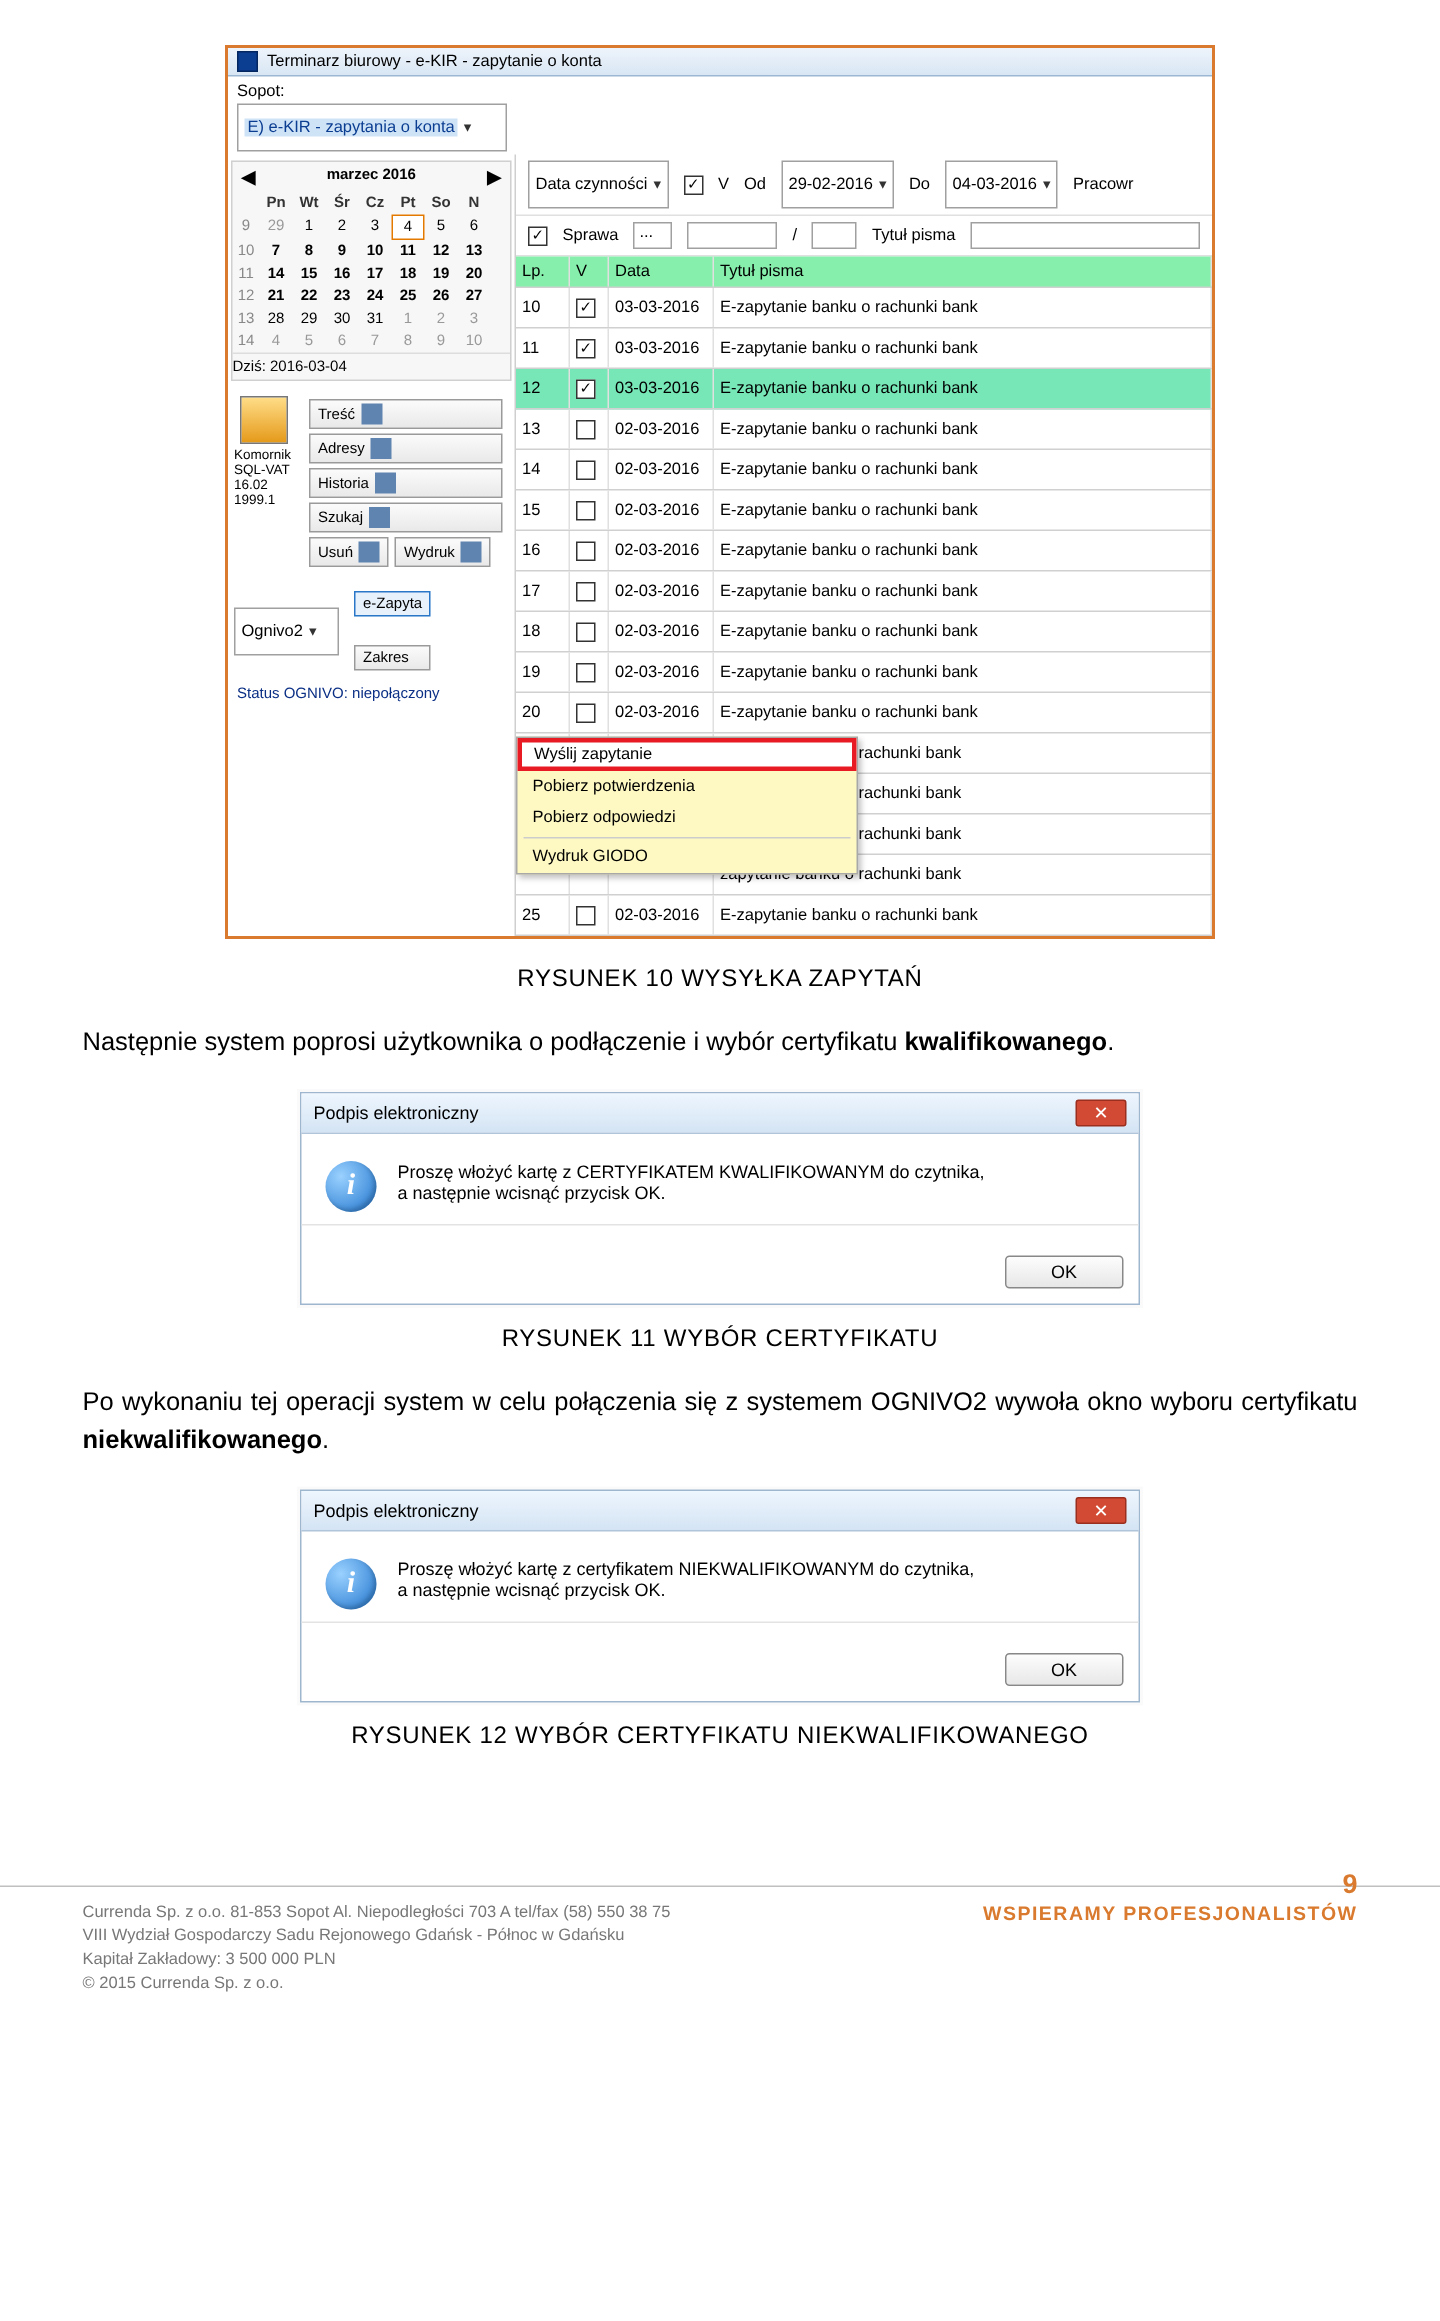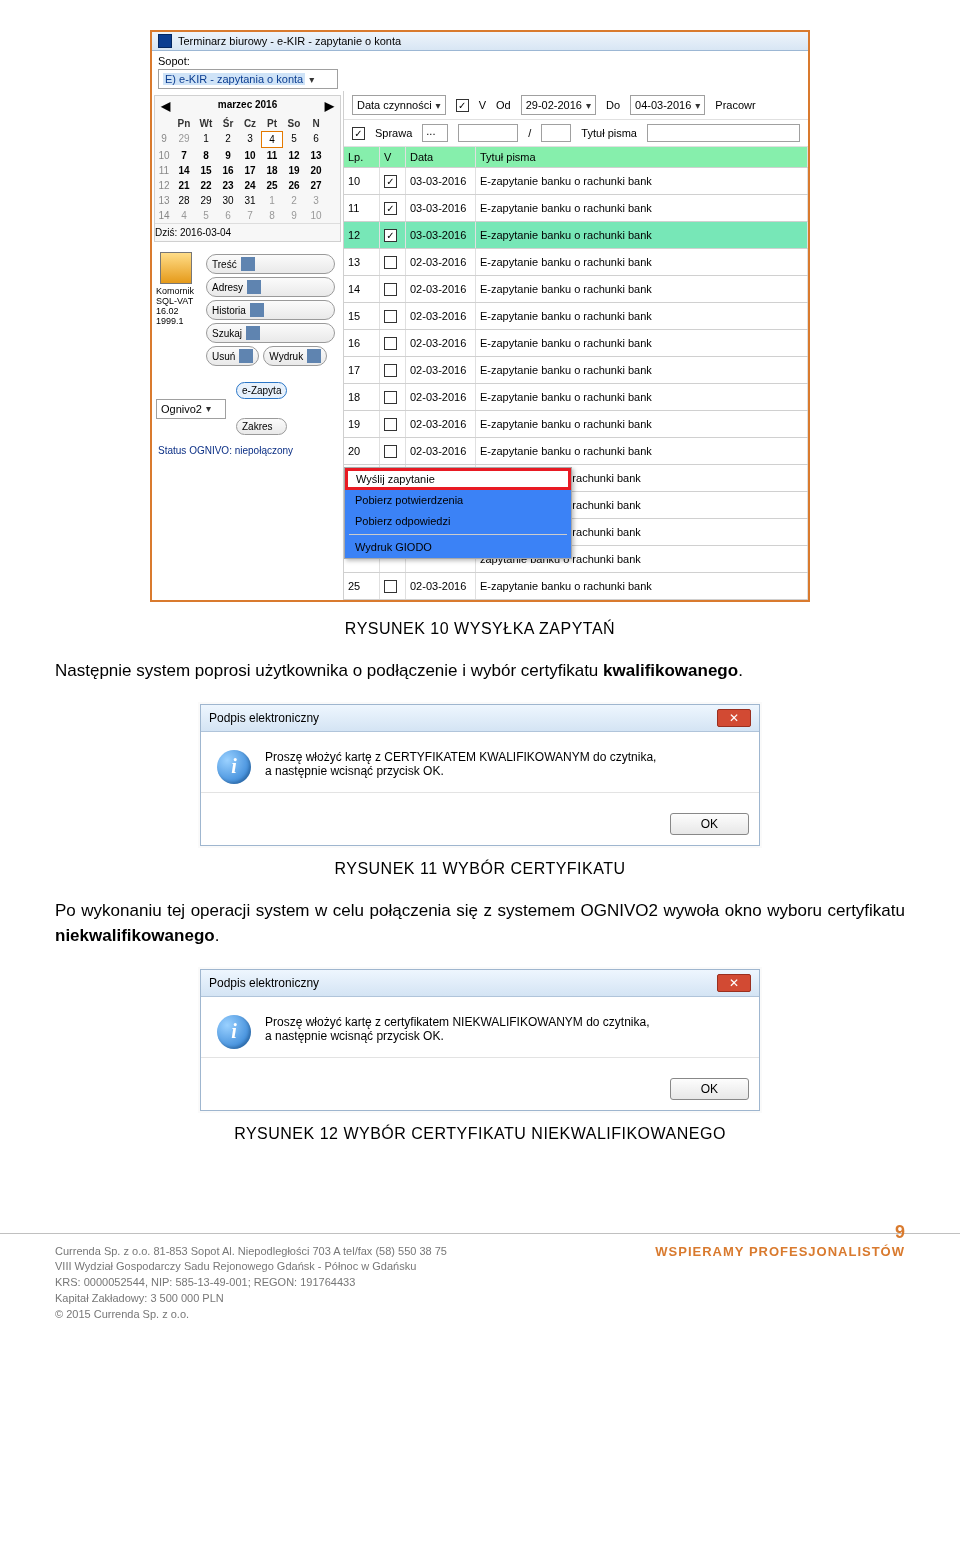--- a/index.html
+++ b/index.html
@@ -29,21 +29,21 @@
   }
   .titlebar .ticon {
     width: 14px; height: 14px; background:#0b3d91; margin-right:6px;
     display:inline-block; border:1px solid #052760;
   }
   .wykaz-row {
     padding: 4px 6px 2px 6px; display:flex; align-items:center; gap:6px;
   }
   .wykaz-row label { font-size:11px; }
   .combo {
-    border:1px solid #a0a0a0; background:#fff; height:20px;
+    border:1px solid #a0a0a0; background:#fff; height:32px;
     display:inline-flex; align-items:center; padding:0 4px;
     font-size:11px; position:relative;
   }
   .combo::after {
     content:"▾"; margin-left:4px; font-size:10px; color:#333;
   }
   .combo .sel { color:#0b3d91; background:#cfe3f7; padding:0 2px; }
   .main-cols { display:flex; }
   .leftcol { width: 192px; border-right:1px solid #cfcfcf; }
   .rightcol { flex:1; }
@@ -72,21 +72,21 @@
   
   .side-icons { display:flex; align-items:flex-start; padding:6px 4px; gap:6px; }
   .appicon {
     width:40px; text-align:left; font-size:9px;
   }
   .appicon .img { width:32px; height:32px; margin:0 auto 2px; border:1px solid #777; background:linear-gradient(#ffdd88,#e59a1a); }
   .side-btns { display:flex; flex-direction:column; gap:3px; padding:2px 4px 6px 4px; }
   .side-btns .btn, .bottom-btns .btn {
     border:1px solid #9a9a9a; background:linear-gradient(#fbfbfb,#e9e9e9);
     font-size:10px; padding:2px 5px; display:flex; align-items:center; gap:4px;
-    border-radius:10px;
+    border-radius:0;
   }
   .side-btns .btn .bicon, .bottom-btns .btn .bicon {
     width:14px; height:14px; display:inline-block; background:#5f84b0;
   }
   .bottom-row { display:flex; gap:6px; padding:4px 4px; align-items:center; flex-wrap:wrap; }
   .side-btns .row2 { display:flex; gap:4px; }
   .bottom-btns { display:flex; flex-direction:column; gap:19px; padding:0 4px; }
   .status-line { color:#0b2f85; font-size:10px; padding:6px; }
   
   .tbl-head, .tbl-row {
@@ -97,21 +97,21 @@
     align-items:center;
   }
   .tbl-head { background:#86efac; font-weight:normal; }
   .tbl-head .c, .tbl-row .c { padding:4px 4px; border-right:1px solid #e0e0e0; white-space:nowrap; overflow:hidden; }
   .tbl-row .c { height:26px; display:flex; align-items:center; }
   .tbl-row.sel { background:#77e7b7; }
   
   .ctx-wrap { position:relative; }
   .ctx-menu {
     position:absolute; top:0; left:0;
-    background:#3b82f6; border:1px solid #a8a8a8;
+    background:#fef9c3; border:1px solid #a8a8a8;
     box-shadow:2px 2px 4px rgba(0,0,0,.25);
     width:228px; z-index:5; font-size:11px;
   }
   .ctx-menu .mi { padding:4px 10px; border-bottom:1px solid transparent; }
   .ctx-menu .mi.hl { border:3px solid #e81a23; margin:0; padding:2px 8px; background:#fff; }
   .ctx-menu .sep { height:1px; background:#ccc; margin:2px 4px; }
   
   .caption {
     font-family: "Gill Sans MT", "Gill Sans", "Segoe UI", sans-serif;
     text-transform: none;
@@ -530,18 +530,17 @@
 
 <div class="caption">RYSUNEK 12 WYBÓR CERTYFIKATU NIEKWALIFIKOWANEGO</div>
 
 </div>
 
 <div class="doc-footer">
   <div class="pnum">9</div>
   <div class="left">
     <div>Currenda Sp. z o.o. 81-853 Sopot Al. Niepodległości 703 A  tel/fax (58) 550 38 75</div>
     <div>VIII Wydział Gospodarczy Sadu Rejonowego Gdańsk - Północ w Gdańsku</div>
-    <div>KRS: 0000052544, NIP: 585-13-49-001; REGON: 191764433</div>
     <div>Kapitał Zakładowy: 3 500 000 PLN</div>
     <div>© 2015 Currenda Sp. z o.o.</div>
   </div>
   <div class="tagline">WSPIERAMY PROFESJONALISTÓW</div>
 </div>
 
 </body></html>

